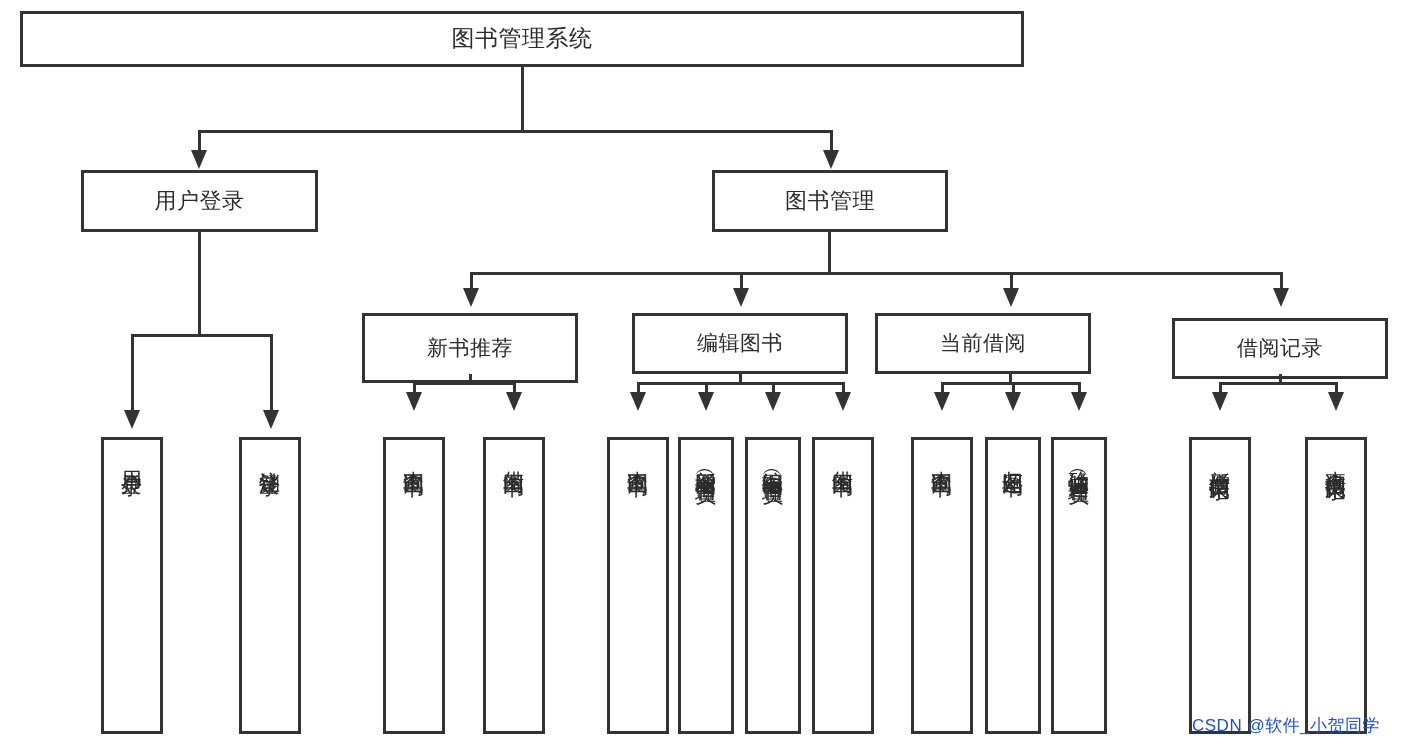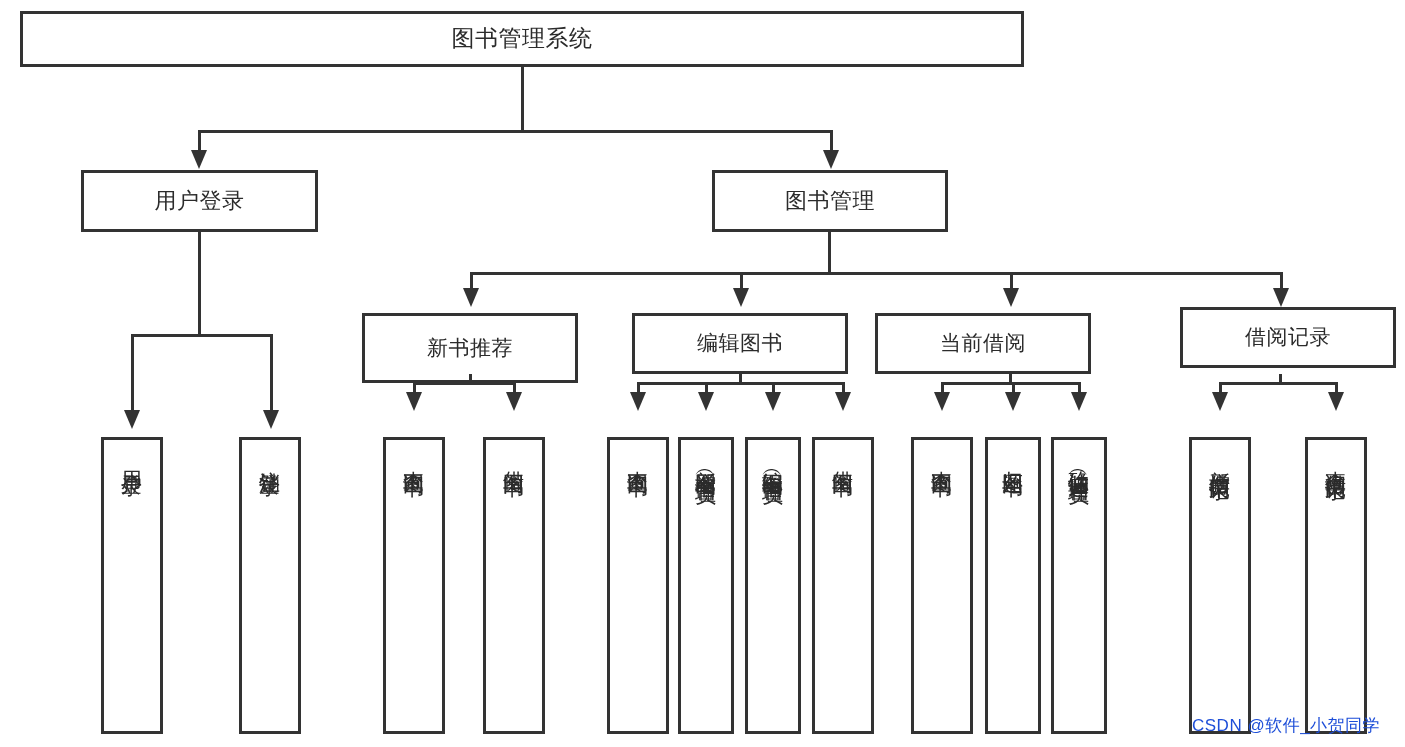--- a/index.html
+++ b/index.html
@@ -91,21 +91,21 @@
     </div>
     <div class="node level2" style="left: 362px; top: 313px; width: 216px; height: 70px;">
       <div class="label">新书推荐</div>
     </div>
     <div class="node level2" style="left: 632px; top: 313px; width: 216px; height: 61px;">
       <div class="label">编辑图书</div>
     </div>
     <div class="node level2" style="left: 875px; top: 313px; width: 216px; height: 61px;">
       <div class="label">当前借阅</div>
     </div>
-    <div class="node level2" style="left: 1172px; top: 307px; width: 216px; height: 61px; margin-left: 8px;">
+    <div class="node level2" style="left: 1172px; top: 318px; width: 216px; height: 61px;">
       <div class="label">借阅记录</div>
     </div>
     <div class="node leaf" style="left: 101px; top: 437px; width: 62px; height: 297px;">
       <div class="label">用户登录</div>
     </div>
     <div class="node leaf" style="left: 239px; top: 437px; width: 62px; height: 297px;">
       <div class="label">注销登录</div>
     </div>
     <div class="node leaf" style="left: 383px; top: 437px; width: 62px; height: 297px;">
       <div class="label">查询图书</div>

